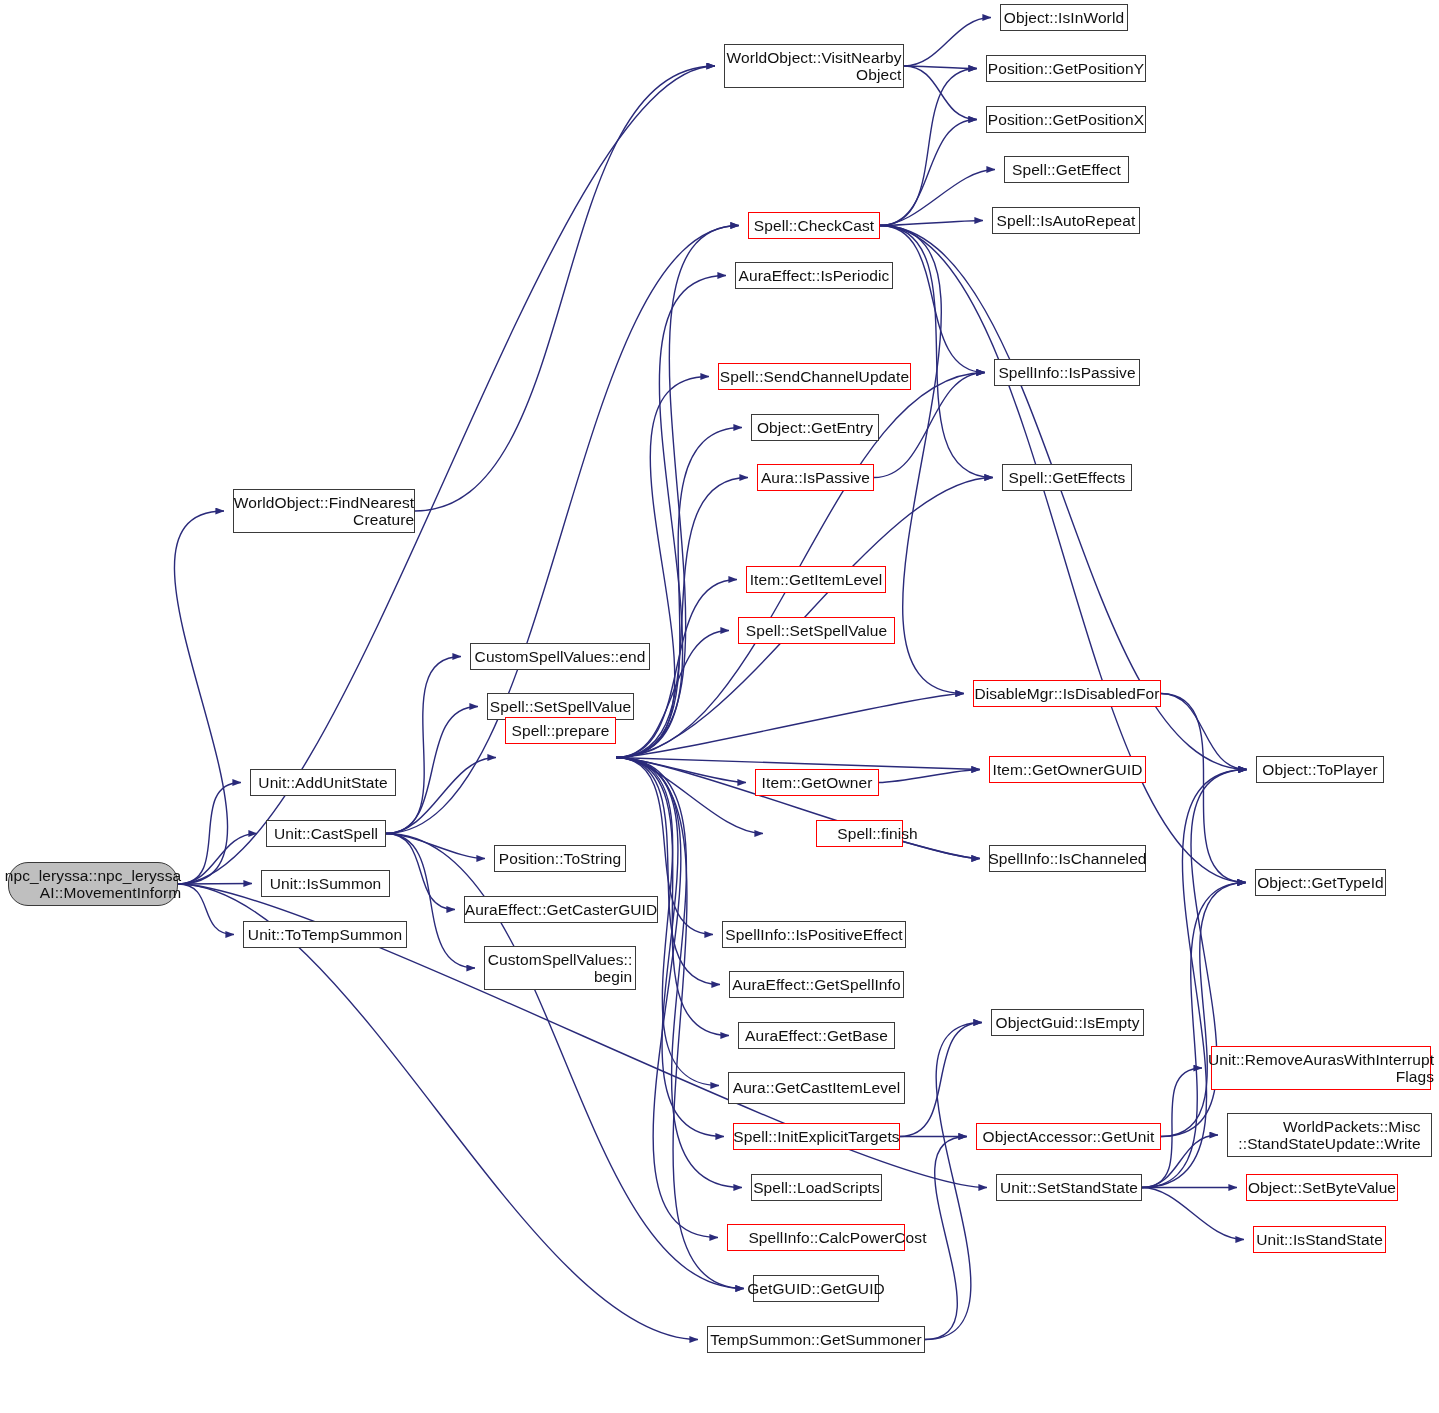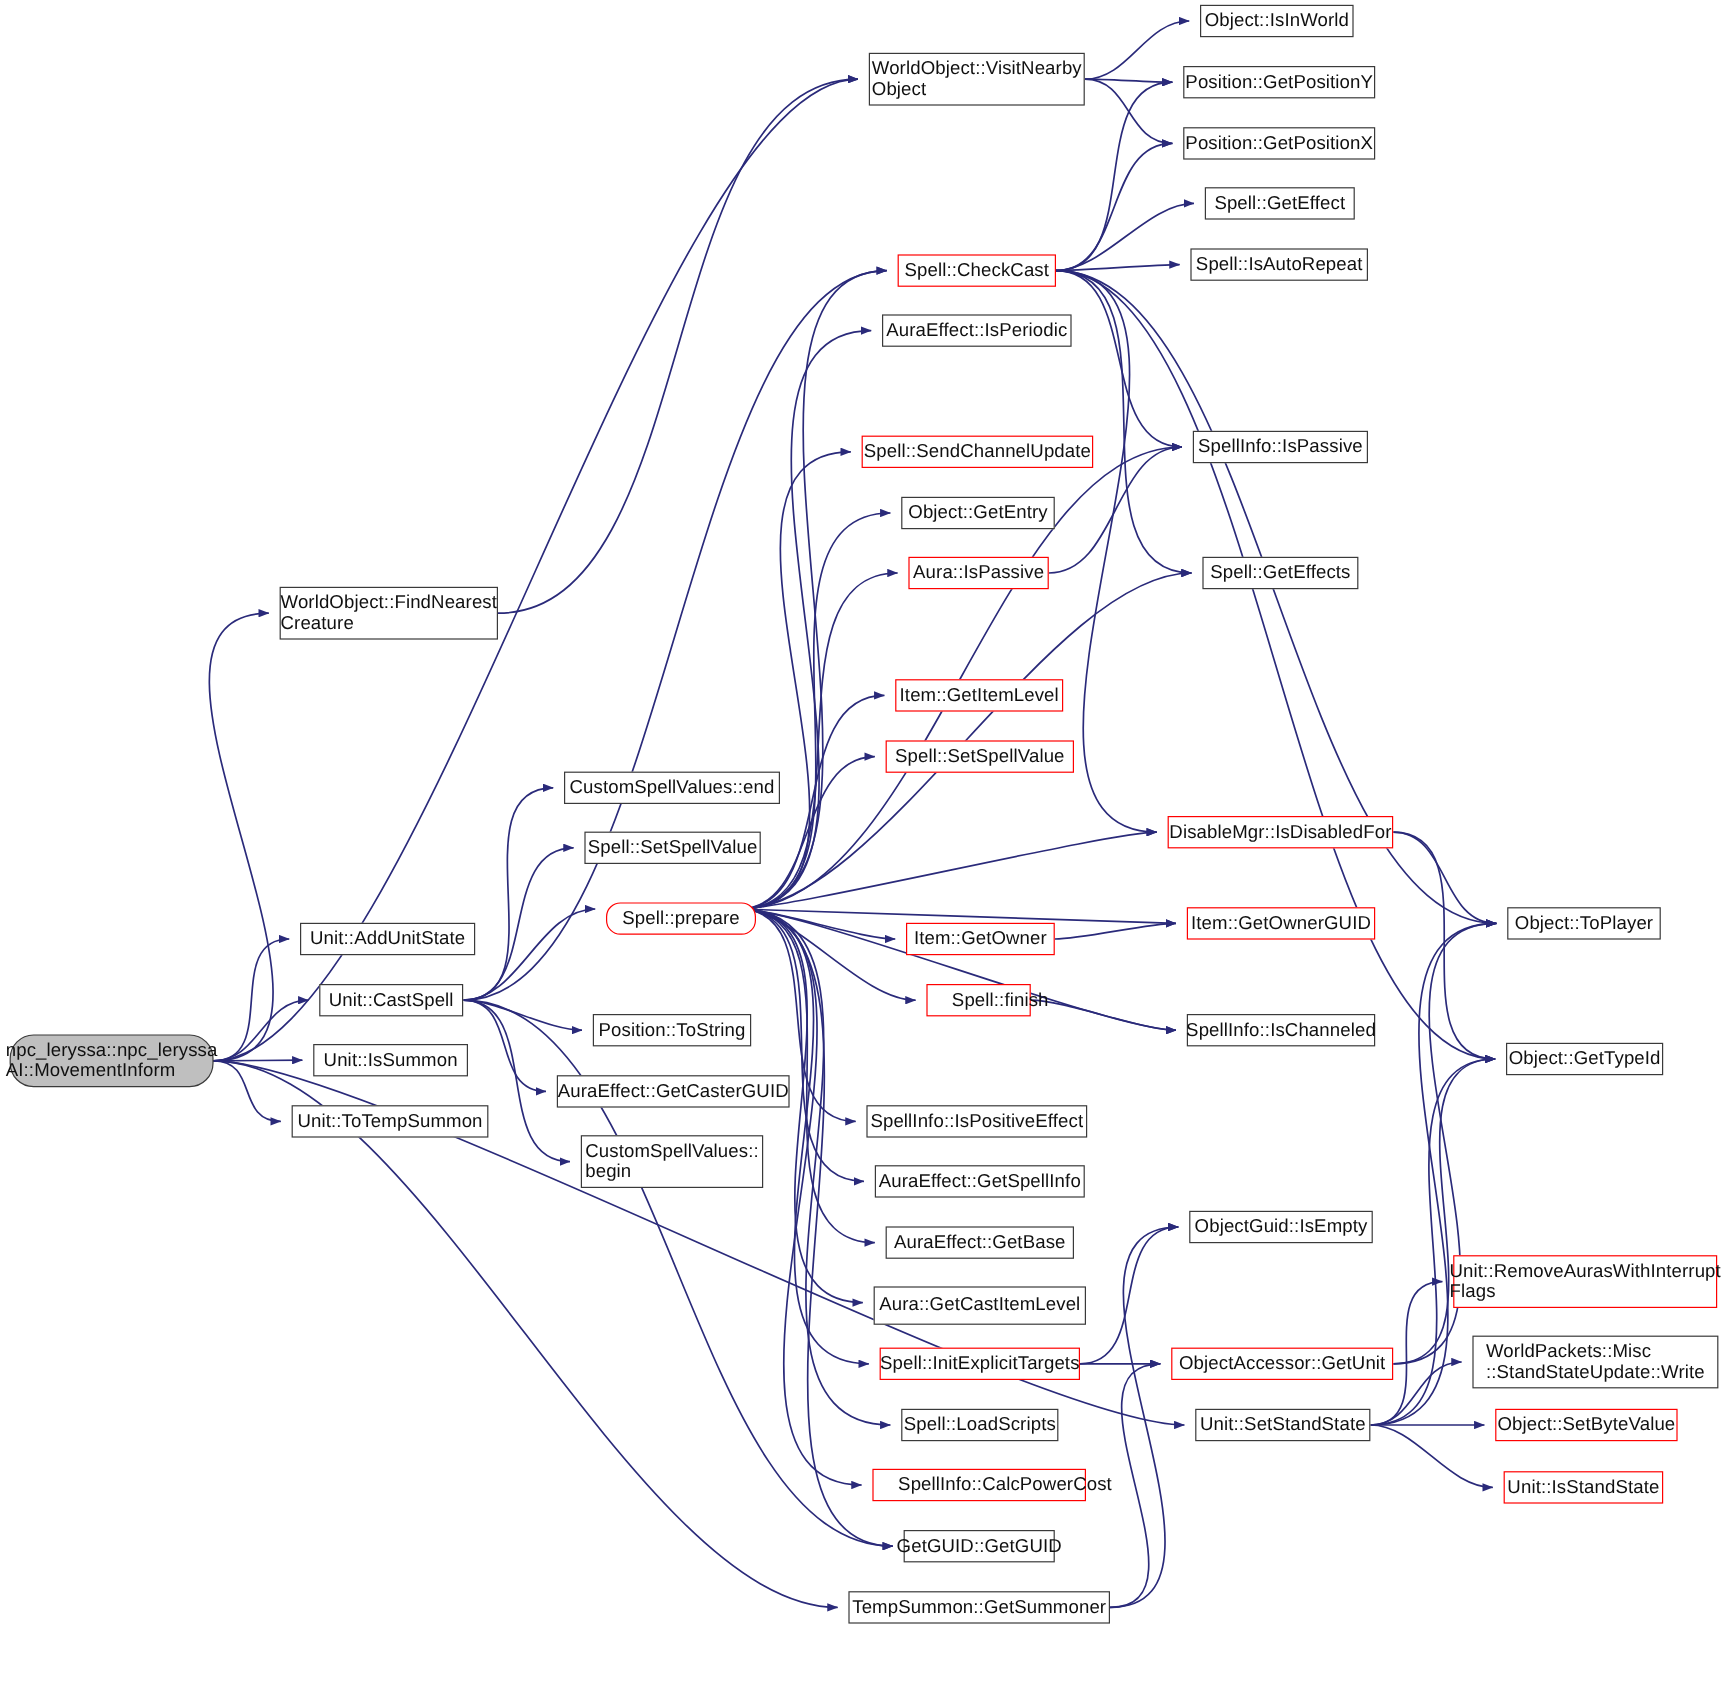--- a/index.html
+++ b/index.html
@@ -1,20 +1,20 @@
 <!DOCTYPE html>
 <html><head>
 <meta charset="utf-8">
 <style>
   html,body{margin:0;padding:0;background:#ffffff;}
   #canvas{position:relative;width:1439px;height:1413px;background:#ffffff;
           font-family:"Liberation Sans","DejaVu Sans",sans-serif;overflow:hidden;}
   #edges{position:absolute;left:0;top:0;width:1439px;height:1413px;}
   .node{position:absolute;box-sizing:border-box;display:flex;align-items:center;
-        justify-content:center;text-align:left;background:#ffffff;
+        justify-content:center;text-align:right;background:#ffffff;
         font-size:15.5px;color:#101010;line-height:1.12;letter-spacing:0.1px;
         padding:0 4px;white-space:pre-line;}
   .node.black{border:1.6px solid #3a3a3a;}
   .node.red{border:1.6px solid #ff0000;}
   .node.root{border:1.6px solid #3a3a3a;background:#bfbfbf;}
 </style>
 </head>
 <body>
 
 <div id="canvas">
@@ -98,36 +98,36 @@
 <div class="node root" style="left: 8px; top: 862px; width: 170px; height: 44px; border-radius: 20px;">npc_leryssa::npc_leryssa
 AI::MovementInform</div>
     <div class="node black" style="left: 233px; top: 489px; width: 182px; height: 44px;">WorldObject::FindNearest
 Creature</div>
     <div class="node black" style="left: 250px; top: 769px; width: 146px; height: 27px;">Unit::AddUnitState</div>
     <div class="node black" style="left: 266px; top: 820px; width: 120px; height: 27px;">Unit::CastSpell</div>
     <div class="node black" style="left: 261px; top: 870px; width: 129px; height: 27px;">Unit::IsSummon</div>
     <div class="node black" style="left: 243px; top: 921px; width: 164px; height: 27px;">Unit::ToTempSummon</div>
     <div class="node black" style="left: 470px; top: 643px; width: 180px; height: 27px;">CustomSpellValues::end</div>
     <div class="node black" style="left: 487px; top: 693px; width: 147px; height: 27px;">Spell::SetSpellValue</div>
-    <div class="node red" style="left: 505px; top: 752px; width: 125px; height: 27px; border-radius: 12px;">Spell::prepare</div>
+    <div class="node red" style="left: 505px; top: 717px; width: 111px; height: 27px;">Spell::prepare</div>
     <div class="node black" style="left: 494px; top: 845px; width: 132px; height: 27px;">Position::ToString</div>
     <div class="node black" style="left: 464px; top: 896px; width: 194px; height: 27px;">AuraEffect::GetCasterGUID</div>
     <div class="node black" style="left: 484px; top: 946px; width: 152px; height: 44px;">CustomSpellValues::
 begin</div>
     <div class="node black" style="left: 724px; top: 44px; width: 180px; height: 44px;">WorldObject::VisitNearby
 Object</div>
     <div class="node red" style="left: 748px; top: 212px; width: 132px; height: 27px;">Spell::CheckCast</div>
     <div class="node black" style="left: 735px; top: 262px; width: 158px; height: 27px;">AuraEffect::IsPeriodic</div>
     <div class="node red" style="left: 718px; top: 363px; width: 193px; height: 27px;">Spell::SendChannelUpdate</div>
     <div class="node black" style="left: 751px; top: 414px; width: 128px; height: 27px;">Object::GetEntry</div>
     <div class="node red" style="left: 757px; top: 464px; width: 117px; height: 27px;">Aura::IsPassive</div>
     <div class="node red" style="left: 746px; top: 566px; width: 140px; height: 27px;">Item::GetItemLevel</div>
     <div class="node red" style="left: 738px; top: 617px; width: 157px; height: 27px;">Spell::SetSpellValue</div>
     <div class="node red" style="left: 755px; top: 769px; width: 124px; height: 27px;">Item::GetOwner</div>
-    <div class="node red" style="left: 772px; top: 820px; width: 87px; height: 27px; padding-left: 40px;">Spell::finish</div>
+    <div class="node red" style="left: 816px; top: 820px; width: 87px; height: 27px; padding-left: 40px;">Spell::finish</div>
     <div class="node black" style="left: 722px; top: 921px; width: 184px; height: 27px;">SpellInfo::IsPositiveEffect</div>
     <div class="node black" style="left: 729px; top: 971px; width: 175px; height: 27px;">AuraEffect::GetSpellInfo</div>
     <div class="node black" style="left: 738px; top: 1022px; width: 157px; height: 27px;">AuraEffect::GetBase</div>
     <div class="node black" style="left: 728px; top: 1072px; width: 177px; height: 32px;">Aura::GetCastItemLevel</div>
     <div class="node red" style="left: 733px; top: 1123px; width: 167px; height: 27px;">Spell::InitExplicitTargets</div>
     <div class="node black" style="left: 751px; top: 1174px; width: 131px; height: 27px;">Spell::LoadScripts</div>
     <div class="node red" style="left: 727px; top: 1224px; width: 178px; height: 27px; padding-left: 47px;">SpellInfo::CalcPowerCost</div>
     <div class="node black" style="left: 753px; top: 1275px; width: 126px; height: 27px;">GetGUID::GetGUID</div>
     <div class="node black" style="left: 707px; top: 1326px; width: 218px; height: 27px;">TempSummon::GetSummoner</div>
     <div class="node black" style="left: 1000px; top: 4px; width: 128px; height: 27px;">Object::IsInWorld</div>

